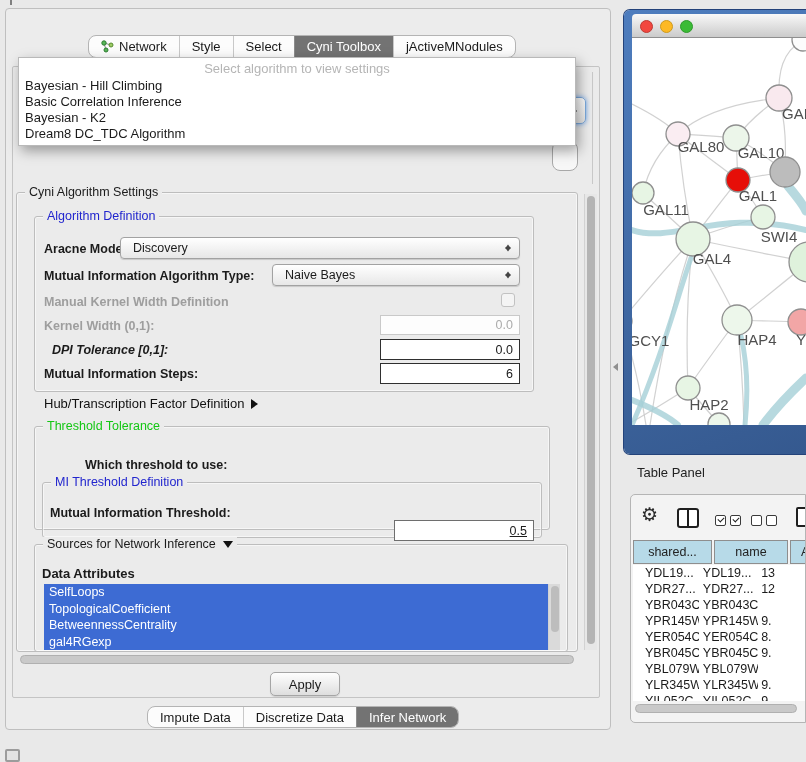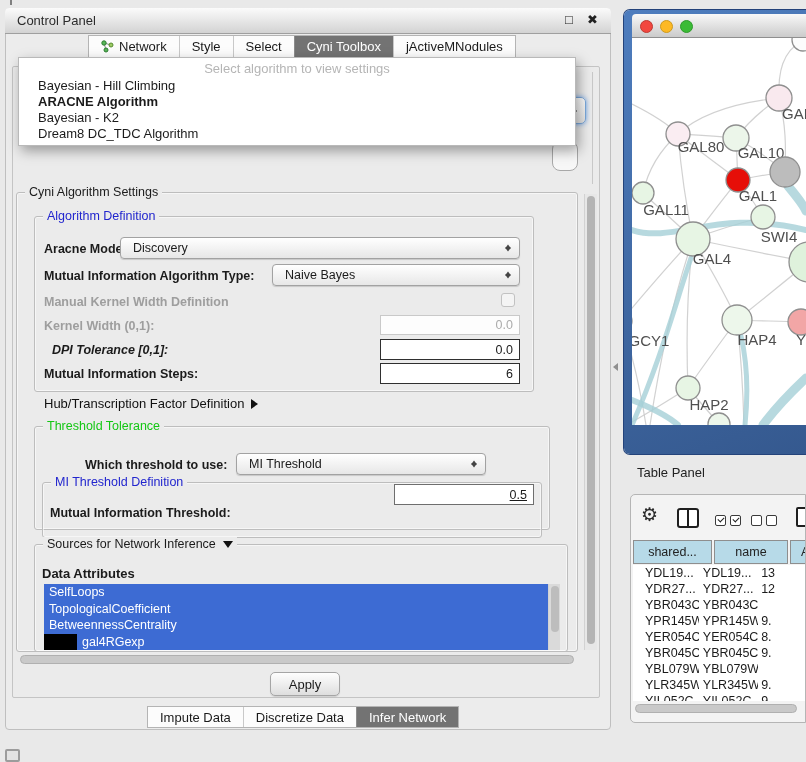--- a/index.html
+++ b/index.html
@@ -8,21 +8,21 @@
   .abs{position:absolute;}
   
   #ctrl{left:5px;top:8px;width:606px;height:722px;background:#ECECEC;border:1px solid #BFBFBF;
         border-radius:4px;box-sizing:border-box;}
   #titlebar{left:5px;top:8px;width:606px;height:26px;background:linear-gradient(#FBFBFB,#D3D3D3);
         border-bottom:1px solid #9F9F9F;border-radius:4px 4px 0 0;box-sizing:border-box;
         display:flex;align-items:center;}
   #titlebar .t{font-size:13px;margin-left:12px;color:#2B2B2B;}
   #titlebar .winbtn{position:absolute;font-size:13px;color:#222;}
   
-  .tabbar{display:inline-flex;background:#FCFCFC;border:1px solid #B4B4B4;border-radius:0;
+  .tabbar{display:inline-flex;background:#FCFCFC;border:1px solid #B4B4B4;border-radius:8px;
         overflow:hidden;height:23px;align-items:stretch;box-sizing:border-box;}
   .tab{display:flex;align-items:center;padding:0 12px;font-size:13px;color:#1A1A1A;
         border-left:1px solid #C9C9C9;white-space:nowrap;}
   .tab:first-child{border-left:none;}
   .tab.sel{background:#737373;color:#FFF;border-left-color:#8C8C8C;}
   .tab .ticon{margin-right:5px;display:flex;}
   
   .gb{position:absolute;border:1px solid #BDBDBD;border-radius:3px;box-sizing:border-box;
       box-shadow:inset 0 0 0 1px rgba(255,255,255,.55);}
   .gbt{position:absolute;top:-8px;left:8px;background:#EBEBEB;padding:0 4px;font-size:12.5px;
@@ -50,21 +50,21 @@
   .btn{position:absolute;border:1px solid #A5A5A5;border-radius:5px;background:linear-gradient(#FEFEFE,#DEDEDE);
       font-size:13px;display:flex;align-items:center;justify-content:center;box-shadow:0 1px 1px rgba(0,0,0,.12);}
   
   .vsb{position:absolute;background:#E7E7E7;border-left:1px solid #D2D2D2;}
   .vsb .thumb{position:absolute;left:2px;width:8px;background:#B4B4B4;border-radius:4px;}
   .hsb-thumb{position:absolute;background:#C9C9C9;border:1px solid #B0B0B0;border-radius:5px;box-sizing:border-box;}
   
   #algo-popup{position:absolute;left:18px;top:57px;width:556px;background:#FFFFFF;border:1px solid #B9B9B9;
       box-shadow:3px 5px 12px rgba(0,0,0,.35);z-index:50;padding:2px 0 3px 0;}
   .pp-prompt{text-align:center;color:#B5B5B5;font-size:13px;height:18px;line-height:18px;}
-  .pp-item{font-size:13px;height:16px;line-height:16px;padding-left:19px;white-space:nowrap;}
+  .pp-item{font-size:13px;height:16px;line-height:16px;padding-left:6px;white-space:nowrap;}
   .pp-item.sel{font-weight:bold;}
   
   #attr-list{position:absolute;left:44px;top:584px;width:504px;height:66px;overflow:hidden;background:#3D6BD3;}
   .attr-item{color:#FFF;font-size:12.5px;height:16.5px;line-height:16.5px;padding-left:5px;white-space:nowrap;}
   
   #net-win{left:624px;top:10px;width:182px;height:444px;background:linear-gradient(160deg,#4E7DBE,#35598F);
       border-radius:6px 0 0 6px;box-shadow:0 0 0 1px #24437A;}
   #net-title{left:632px;top:14px;width:174px;height:24px;background:linear-gradient(#F8F8F8,#CBCBCB);
       border-bottom:1px solid #8F8F8F;border-radius:4px 0 0 0;box-sizing:border-box;}
   .light{position:absolute;top:6px;width:13px;height:13px;border-radius:50%;box-sizing:border-box;}
@@ -91,25 +91,20 @@
 </style>
 </head>
 <body>
 
 <div id="root">
 
   <div class="abs" style="left:10px;top:0;width:2px;height:5px;background:#808080;"></div>
 
   <div class="abs" id="ctrl"></div>
 
-  <div class="abs" id="titlebar">
-    <span class="t">Control Panel</span>
-    <span class="winbtn" style="left:560px;top:4px;">□</span>
-    <span class="winbtn" style="left:582px;top:4px;font-weight:bold;">✖</span>
-  </div>
 
   <div class="abs tabbar" id="top-tabs" style="left:88px;top:35px;">
       <div class="tab">
         <span class="ticon">
           <svg width="13" height="13" viewBox="0 0 13 13">
             <path d="M3,3 L10,5 M3,3 L5,10" stroke="#8A8A8A" stroke-width="1" fill="none"></path>
             <circle cx="3" cy="3" r="2.2" fill="#57B657" stroke="#2E7D32"></circle>
             <circle cx="10" cy="5" r="2" fill="#9CCB63" stroke="#558B2F"></circle>
             <circle cx="5" cy="10" r="2" fill="#57B657" stroke="#2E7D32"></circle>
           </svg>
@@ -178,44 +173,40 @@
   <div class="lbl plain" style="left:44px;top:396px;">
     <span>Hub/Transcription Factor Definition</span>
     <span class="tri-r"></span>
   </div>
 
   <div class="gb" style="left:34px;top:426px;width:516px;height:104px;">
     <span class="gbt green">Threshold Tolerance</span>
   </div>
 
   <span class="lbl" style="left:85px;top:458px;">Which threshold to use:</span>
-  <div class="combo" style="left:236px;top:453px;width:250px;height:22px;">
-    <span>MI Threshold</span>
-    <span class="spin"></span>
-  </div>
 
   <div class="gb" style="left:42px;top:482px;width:500px;height:56px;">
     <span class="gbt blue">MI Threshold Definition</span>
   </div>
   <span class="lbl" style="left:50px;top:506px;">Mutual Information Threshold:</span>
-  <div class="field" style="left:394px;top:484px;width:140px;height:21px;border-color:#6E6E6E;text-decoration:underline;">0.5</div>
+  <div class="field" style="left:394px;top:520px;width:140px;height:21px;border-color:#6E6E6E;text-decoration:underline;">0.5</div>
 
   <div class="gb" style="left:34px;top:544px;width:534px;height:108px;">
     <span class="gbt">
       <span>Sources for Network Inference</span>
       <span class="tri-d"></span>
     </span>
   </div>
   <span class="lbl" style="left:42px;top:566px;font-size:13px;">Data Attributes</span>
 
   <div id="attr-list" style="background: #000000;">
       <div class="attr-item" style="background: rgb(61, 107, 211);">SelfLoops</div>
       <div class="attr-item" style="background: rgb(61, 107, 211);">TopologicalCoefficient</div>
       <div class="attr-item" style="background: rgb(61, 107, 211);">BetweennessCentrality</div>
-      <div class="attr-item" style="background: rgb(61, 107, 211); margin-left: 33px;">gal4RGexp</div>
+      <div class="attr-item" style="background: rgb(61, 107, 211);">gal4RGexp</div>
     </div>
   <div class="vsb" style="left:548px;top:584px;width:11px;height:66px;background:#DADADA;">
     <div class="thumb" style="top:2px;height:46px;background:#BDBDBD;"></div>
   </div>
 
   <div class="hsb-thumb" style="left:20px;top:655px;width:554px;height:9px;"></div>
 
   <div class="btn" style="left:270px;top:672px;width:68px;height:22px;">Apply</div>
 
   <div class="abs tabbar" id="bottom-tabs" style="left:147px;top:706px;height:22px;">
@@ -227,21 +218,21 @@
       </div>
       <div class="tab sel">
         <span>Infer Network</span>
       </div>
     </div>
 
   <div id="algo-popup">
     <div class="pp-prompt">Select algorithm to view settings</div>
     <div id="pp-items">
         <div class="pp-item">Bayesian - Hill Climbing</div>
-        <div class="pp-item sel">ARACNE Algorithm</div>
+        <div class="pp-item">Basic Correlation Inference</div>
         <div class="pp-item">Bayesian - K2</div>
         <div class="pp-item">Dream8 DC_TDC Algorithm</div>
       </div>
   </div>
 
   <div class="abs" style="left:613px;top:363px;width:0;height:0;border-right:5px solid #8F8F8F;
               border-top:4px solid transparent;border-bottom:4px solid transparent;"></div>
 
   <div class="abs" id="net-win"></div>
   <div class="abs" id="net-title">

